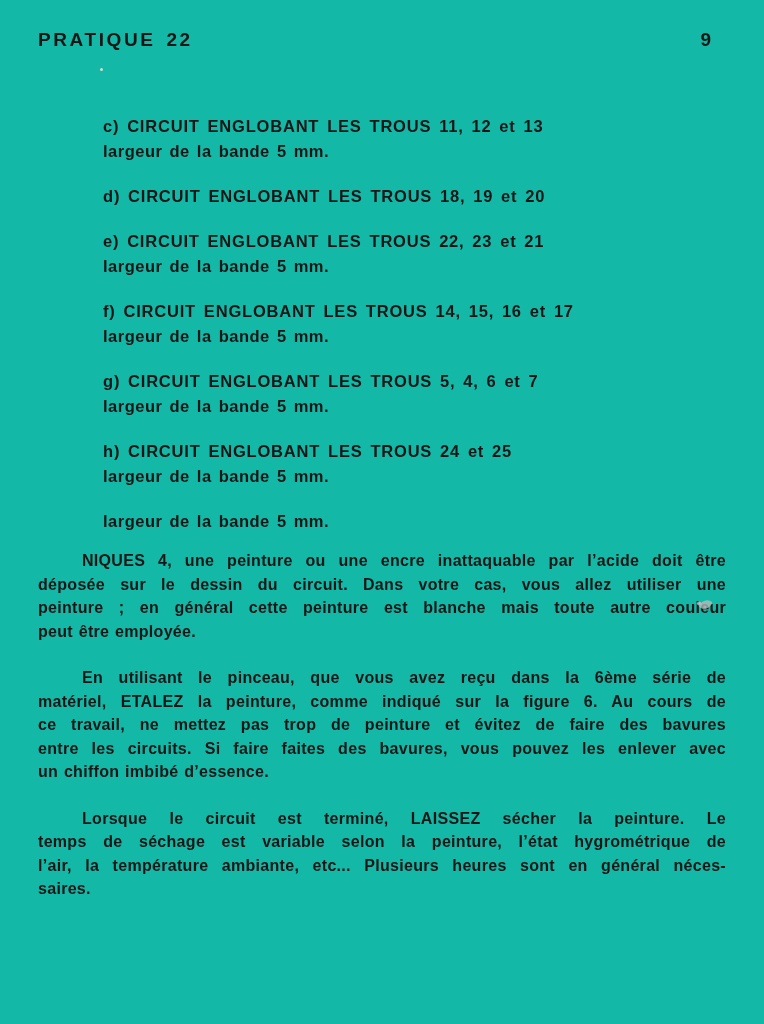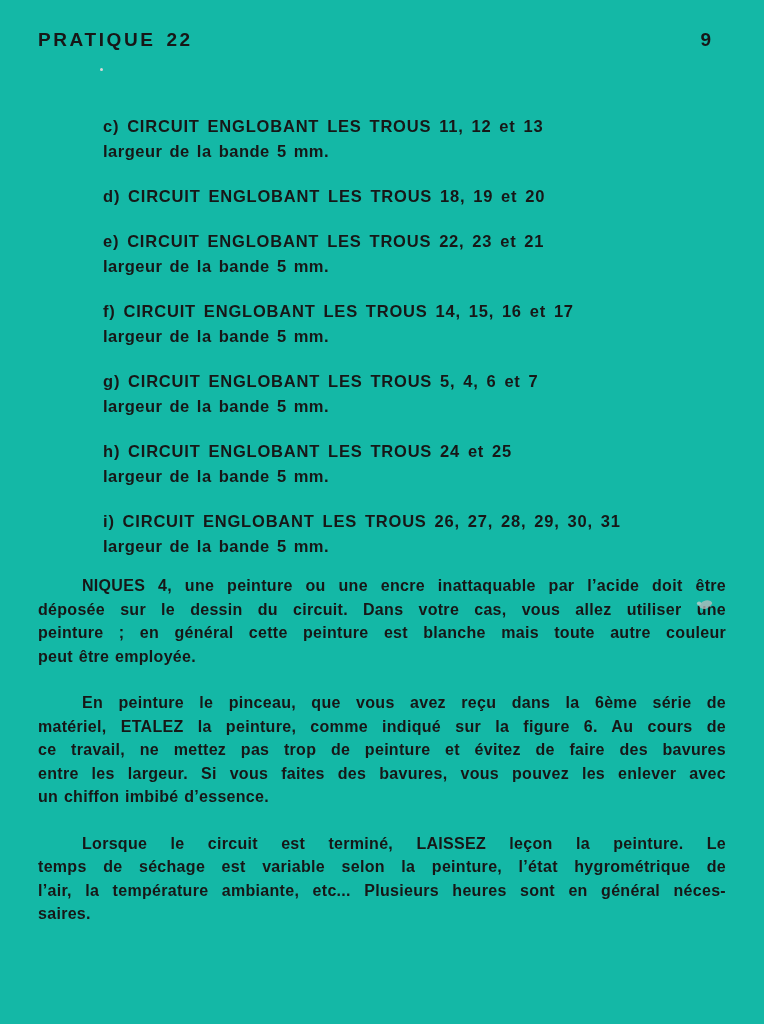--- a/index.html
+++ b/index.html
@@ -150,42 +150,41 @@
       <div class="item-note">largeur de la bande 5 mm.</div>
     </div>
     <div class="item">
       <div class="item-label">
           <div class="tline">h) CIRCUIT ENGLOBANT LES TROUS 24 et 25</div>
         </div>
       <div class="item-note">largeur de la bande 5 mm.</div>
     </div>
     <div class="item">
       <div class="item-label">
-          <div class="tline">i) CIRCUIT ENGLOBANT LES TROUS 26, 27, 28, 29, 30, 31</div>
         </div>
       <div class="item-note">largeur de la bande 5 mm.</div>
     </div>
   </section>
 
   <section class="body-text">
     <div class="para">
         <div class="tline">NIQUES 4, une peinture ou une encre inattaquable par l’acide doit être</div>
         <div class="tline">déposée sur le dessin du circuit. Dans votre cas, vous allez utiliser une</div>
         <div class="tline">peinture ; en général cette peinture est blanche mais toute autre couleur</div>
         <div class="tline">peut être employée.</div>
       </div>
     <div class="para">
-        <div class="tline">En peinture le pinceau, que vous avez reçu dans la 6ème série de</div>
+        <div class="tline">En utilisant le pinceau, que vous avez reçu dans la 6ème série de</div>
         <div class="tline">matériel, ETALEZ la peinture, comme indiqué sur la figure 6. Au cours de</div>
         <div class="tline">ce travail, ne mettez pas trop de peinture et évitez de faire des bavures</div>
-        <div class="tline">entre les largeur. Si vous faites des bavures, vous pouvez les enlever avec</div>
+        <div class="tline">entre les circuits. Si faire faites des bavures, vous pouvez les enlever avec</div>
         <div class="tline">un chiffon imbibé d’essence.</div>
       </div>
     <div class="para">
-        <div class="tline">Lorsque le circuit est terminé, LAISSEZ leçon la peinture. Le</div>
+        <div class="tline">Lorsque le circuit est terminé, LAISSEZ sécher la peinture. Le</div>
         <div class="tline">temps de séchage est variable selon la peinture, l’état hygrométrique de</div>
         <div class="tline">l’air, la température ambiante, etc... Plusieurs heures sont en général néces-</div>
         <div class="tline">saires.</div>
       </div>
   </section>
 
   <div class="speck"></div>
   <div class="dot"></div>
 
 </div>

